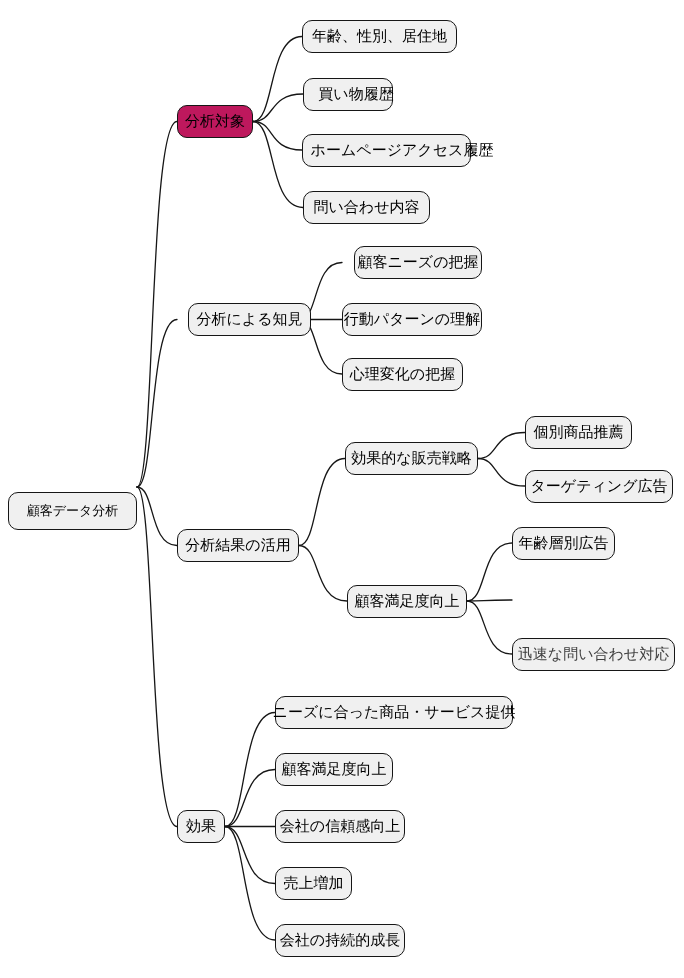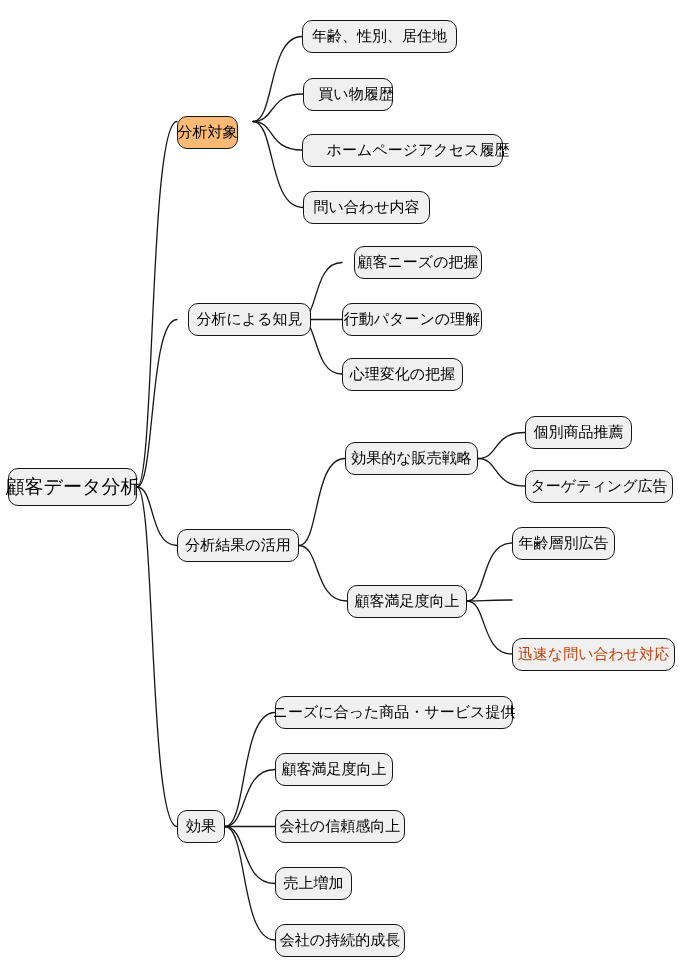--- a/index.html
+++ b/index.html
@@ -31,21 +31,22 @@
     background: #f0f0f0;
     border: 1.5px solid #161616;
     border-radius: 10px;
     font-size: 15px;
     color: #000000;
     white-space: nowrap;
     text-align: center;
     cursor: default;
   }
   .node.root {
-    font-size: 19px;
+    font-size: 13px;
+    margin-top: 24px;
   }
 </style>
 </head>
 <body>
 
 <div id="canvas">
   <svg id="edges" width="684" height="978" viewBox="0 0 684 978" xmlns="http://www.w3.org/2000/svg">
       <path d="M 137 487 C 155 487, 149 121.5, 177 121.5" fill="none" stroke="#161616" stroke-width="1.3" stroke-linecap="round"></path>
       <path d="M 253 121.5 C 275.05 121.5, 267.7 36.5, 302 36.5" fill="none" stroke="#161616" stroke-width="1.3" stroke-linecap="round"></path>
       <path d="M 253 121.5 C 275.5 121.5, 268 94, 303 94" fill="none" stroke="#161616" stroke-width="1.3" stroke-linecap="round"></path>
@@ -64,35 +65,35 @@
       <path d="M 467 601 C 487.25 601, 480.5 600, 512 600" fill="none" stroke="#161616" stroke-width="1.3" stroke-linecap="round"></path>
       <path d="M 467 601 C 487.25 601, 480.5 654, 512 654" fill="none" stroke="#161616" stroke-width="1.3" stroke-linecap="round"></path>
       <path d="M 137 487 C 155 487, 149 826.5, 177 826.5" fill="none" stroke="#161616" stroke-width="1.3" stroke-linecap="round"></path>
       <path d="M 225 826.5 C 247.5 826.5, 240 712.5, 275 712.5" fill="none" stroke="#161616" stroke-width="1.3" stroke-linecap="round"></path>
       <path d="M 225 826.5 C 247.5 826.5, 240 769.5, 275 769.5" fill="none" stroke="#161616" stroke-width="1.3" stroke-linecap="round"></path>
       <path d="M 225 826.5 C 247.5 826.5, 240 826.5, 275 826.5" fill="none" stroke="#161616" stroke-width="1.3" stroke-linecap="round"></path>
       <path d="M 225 826.5 C 247.5 826.5, 240 883.5, 275 883.5" fill="none" stroke="#161616" stroke-width="1.3" stroke-linecap="round"></path>
       <path d="M 225 826.5 C 247.5 826.5, 240 940, 275 940" fill="none" stroke="#161616" stroke-width="1.3" stroke-linecap="round"></path>
     </svg>
 <div class="node root" style="left: 8px; top: 468px; width: 129px; height: 38px; background: rgb(240, 240, 240); border-color: rgb(22, 22, 22); color: rgb(0, 0, 0);">顧客データ分析</div>
-    <div class="node" style="left: 177px; top: 105px; width: 61px; height: 33px; background: #fdba74; border-color: rgb(22, 22, 22); color: rgb(0, 0, 0); margin-top: 11px;">分析対象</div>
+    <div class="node" style="left: 177px; top: 105px; width: 76px; height: 33px; background: #be185d; border-color: rgb(22, 22, 22); color: rgb(0, 0, 0);">分析対象</div>
     <div class="node" style="left: 302px; top: 20px; width: 155px; height: 33px; background: rgb(240, 240, 240); border-color: rgb(22, 22, 22); color: rgb(0, 0, 0);">年齢、性別、居住地</div>
     <div class="node" style="left: 303px; top: 77.5px; width: 90px; height: 33px; background: rgb(240, 240, 240); border-color: rgb(22, 22, 22); color: rgb(0, 0, 0); padding-left: 16px;">買い物履歴</div>
-    <div class="node" style="left: 302px; top: 133.5px; width: 201px; height: 33px; background: rgb(240, 240, 240); border-color: rgb(22, 22, 22); color: rgb(0, 0, 0); padding-left: 31px;">ホームページアクセス履歴</div>
+    <div class="node" style="left: 302px; top: 133.5px; width: 169px; height: 33px; background: rgb(240, 240, 240); border-color: rgb(22, 22, 22); color: rgb(0, 0, 0); padding-left: 31px;">ホームページアクセス履歴</div>
     <div class="node" style="left: 303px; top: 191px; width: 127px; height: 33px; background: rgb(240, 240, 240); border-color: rgb(22, 22, 22); color: rgb(0, 0, 0);">問い合わせ内容</div>
     <div class="node" style="left: 177px; top: 303px; width: 123px; height: 33px; background: rgb(240, 240, 240); border-color: rgb(22, 22, 22); color: rgb(0, 0, 0); margin-left: 11px;">分析による知見</div>
     <div class="node" style="left: 342px; top: 246px; width: 128px; height: 33px; background: rgb(240, 240, 240); border-color: rgb(22, 22, 22); color: rgb(0, 0, 0); margin-left: 12px;">顧客ニーズの把握</div>
     <div class="node" style="left: 342px; top: 303px; width: 140px; height: 33px; background: rgb(240, 240, 240); border-color: rgb(22, 22, 22); color: rgb(0, 0, 0);">行動パターンの理解</div>
     <div class="node" style="left: 342px; top: 357.5px; width: 121px; height: 33px; background: rgb(240, 240, 240); border-color: rgb(22, 22, 22); color: rgb(0, 0, 0);">心理変化の把握</div>
     <div class="node" style="left: 177px; top: 529px; width: 122px; height: 33px; background: rgb(240, 240, 240); border-color: rgb(22, 22, 22); color: rgb(0, 0, 0);">分析結果の活用</div>
     <div class="node" style="left: 345px; top: 442px; width: 133px; height: 33px; background: rgb(240, 240, 240); border-color: rgb(22, 22, 22); color: rgb(0, 0, 0);">効果的な販売戦略</div>
     <div class="node" style="left: 525px; top: 416px; width: 107px; height: 33px; background: rgb(240, 240, 240); border-color: rgb(22, 22, 22); color: rgb(0, 0, 0);">個別商品推薦</div>
     <div class="node" style="left: 525px; top: 469.5px; width: 148px; height: 33px; background: rgb(240, 240, 240); border-color: rgb(22, 22, 22); color: rgb(0, 0, 0);">ターゲティング広告</div>
     <div class="node" style="left: 347px; top: 584.5px; width: 120px; height: 33px; background: rgb(240, 240, 240); border-color: rgb(22, 22, 22); color: rgb(0, 0, 0);">顧客満足度向上</div>
     <div class="node" style="left: 512px; top: 526.5px; width: 103px; height: 33px; background: rgb(240, 240, 240); border-color: rgb(22, 22, 22); color: rgb(0, 0, 0);">年齢層別広告</div>
-    <div class="node" style="left: 512px; top: 637.5px; width: 163px; height: 33px; background: rgb(240, 240, 240); border-color: rgb(22, 22, 22); color: #c2410c;">迅速な問い合わせ対応</div>
+    <div class="node" style="left: 512px; top: 637.5px; width: 163px; height: 33px; background: rgb(240, 240, 240); border-color: rgb(22, 22, 22); color: #404040;">迅速な問い合わせ対応</div>
     <div class="node" style="left: 177px; top: 810px; width: 48px; height: 33px; background: rgb(240, 240, 240); border-color: rgb(22, 22, 22); color: rgb(0, 0, 0);">効果</div>
     <div class="node" style="left: 275px; top: 696px; width: 238px; height: 33px; background: rgb(240, 240, 240); border-color: rgb(22, 22, 22); color: rgb(0, 0, 0);">ニーズに合った商品・サービス提供</div>
     <div class="node" style="left: 275px; top: 753px; width: 118px; height: 33px; background: rgb(240, 240, 240); border-color: rgb(22, 22, 22); color: rgb(0, 0, 0);">顧客満足度向上</div>
     <div class="node" style="left: 275px; top: 810px; width: 130px; height: 33px; background: rgb(240, 240, 240); border-color: rgb(22, 22, 22); color: rgb(0, 0, 0);">会社の信頼感向上</div>
     <div class="node" style="left: 275px; top: 867px; width: 77px; height: 33px; background: rgb(240, 240, 240); border-color: rgb(22, 22, 22); color: rgb(0, 0, 0);">売上増加</div>
     <div class="node" style="left: 275px; top: 923.5px; width: 130px; height: 33px; background: rgb(240, 240, 240); border-color: rgb(22, 22, 22); color: rgb(0, 0, 0);">会社の持続的成長</div>
   </div>
 
 </body></html>

